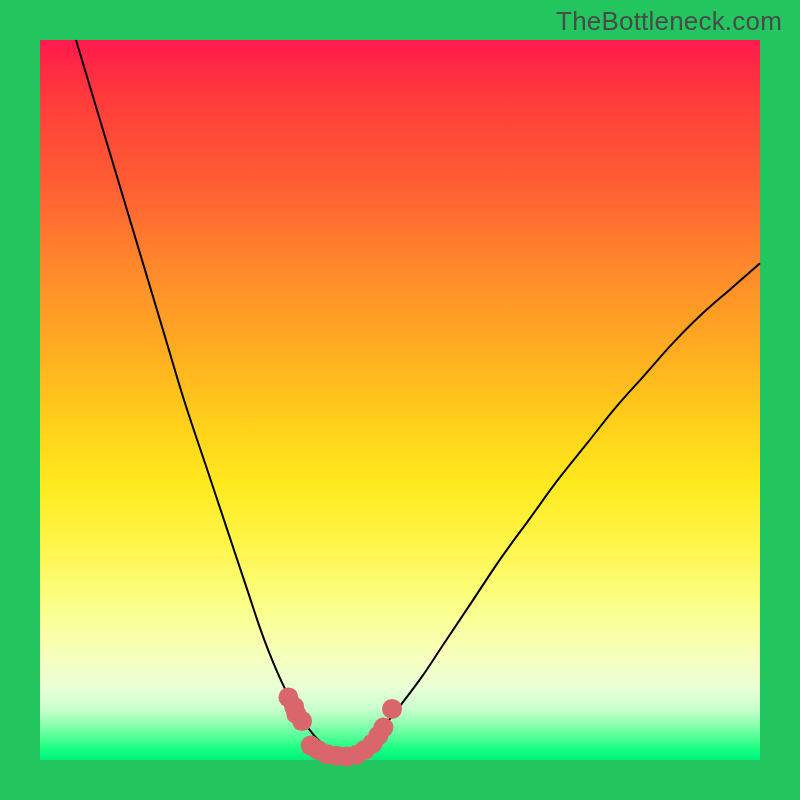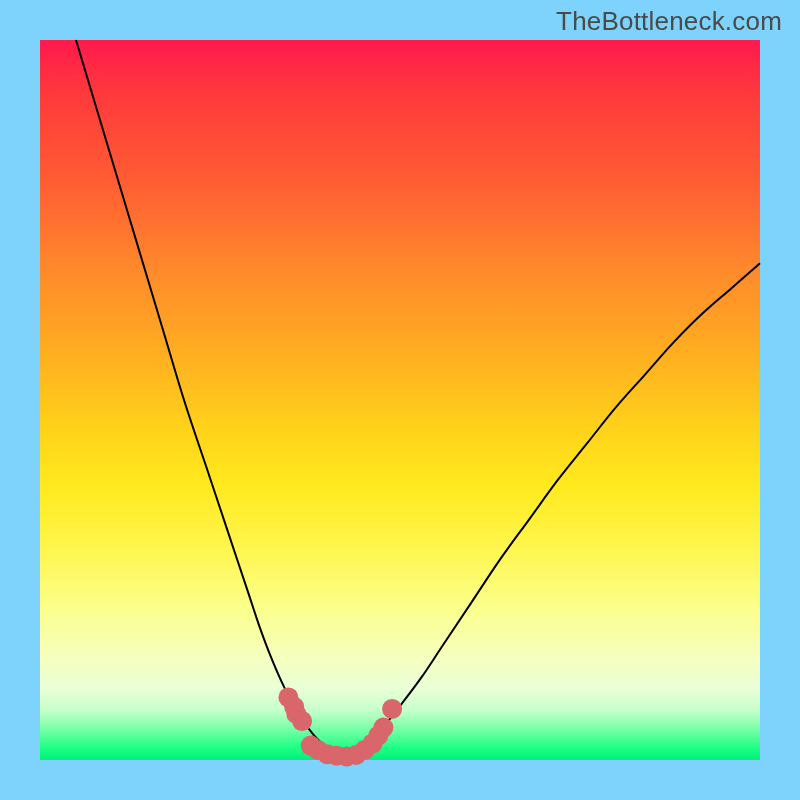--- a/index.html
+++ b/index.html
@@ -9,21 +9,21 @@
     height: 800px;
     background: #000;
     overflow: hidden;
     font-family: Arial, Helvetica, sans-serif;
   }
   .frame {
     position: absolute;
     left: 0; top: 0;
     width: 800px;
     height: 800px;
-    background: #7dd3fc;
+    background: #22c55e;
   }
   .plot-area {
     position: absolute;
     left: 40px;
     top: 40px;
     width: 720px;
     height: 720px;
     background: linear-gradient(to bottom,
       #ff1a4d 0%,
       #ff3b3b 8%,

